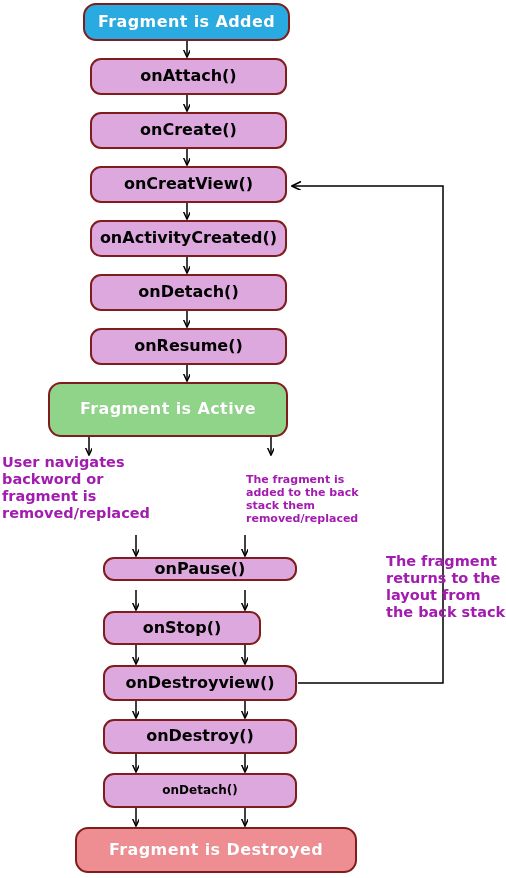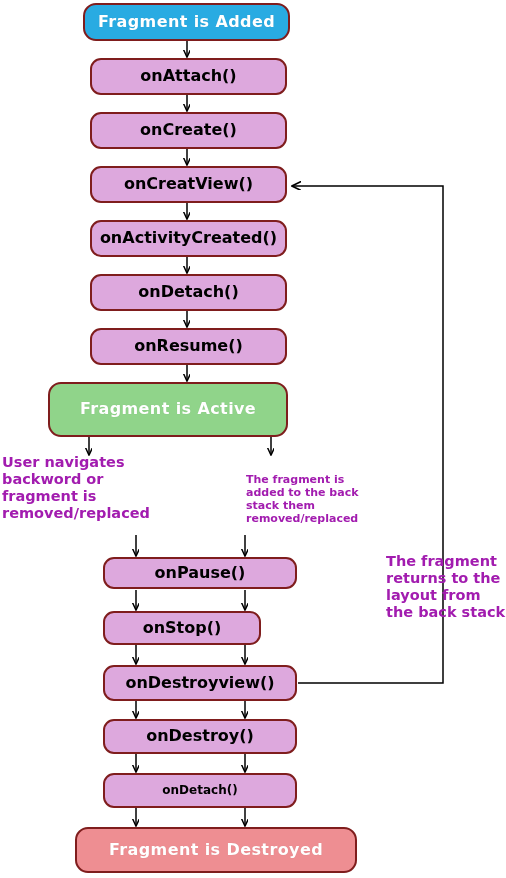--- a/index.html
+++ b/index.html
@@ -125,21 +125,21 @@
   </div>
 
   <div class="node callback" style="left:90px; top:328px; width:197px; height:37px; background:#DDA8DD; font-size:16px;text-align:right;">
     <span>onResume()</span>
   </div>
 
   <div class="node state" style="left:48px; top:382px; width:240px; height:55px; background:#90D48A; font-size:16px;">
     <span>Fragment  is Active</span>
   </div>
 
-  <div class="node callback" style="left:103px; top:557px; width:194px; height:32px; background:#DDA8DD; font-size:16px;">
+  <div class="node callback" style="left:103px; top:557px; width:194px; height:24px; background:#DDA8DD; font-size:16px;">
     <span>onPause()</span>
   </div>
 
   <div class="node callback" style="left:103px; top:611px; width:158px; height:34px; background:#DDA8DD; font-size:16px;">
     <span>onStop()</span>
   </div>
 
   <div class="node callback" style="left:103px; top:665px; width:194px; height:36px; background:#DDA8DD; font-size:16px;">
     <span>onDestroyview()</span>
   </div>

